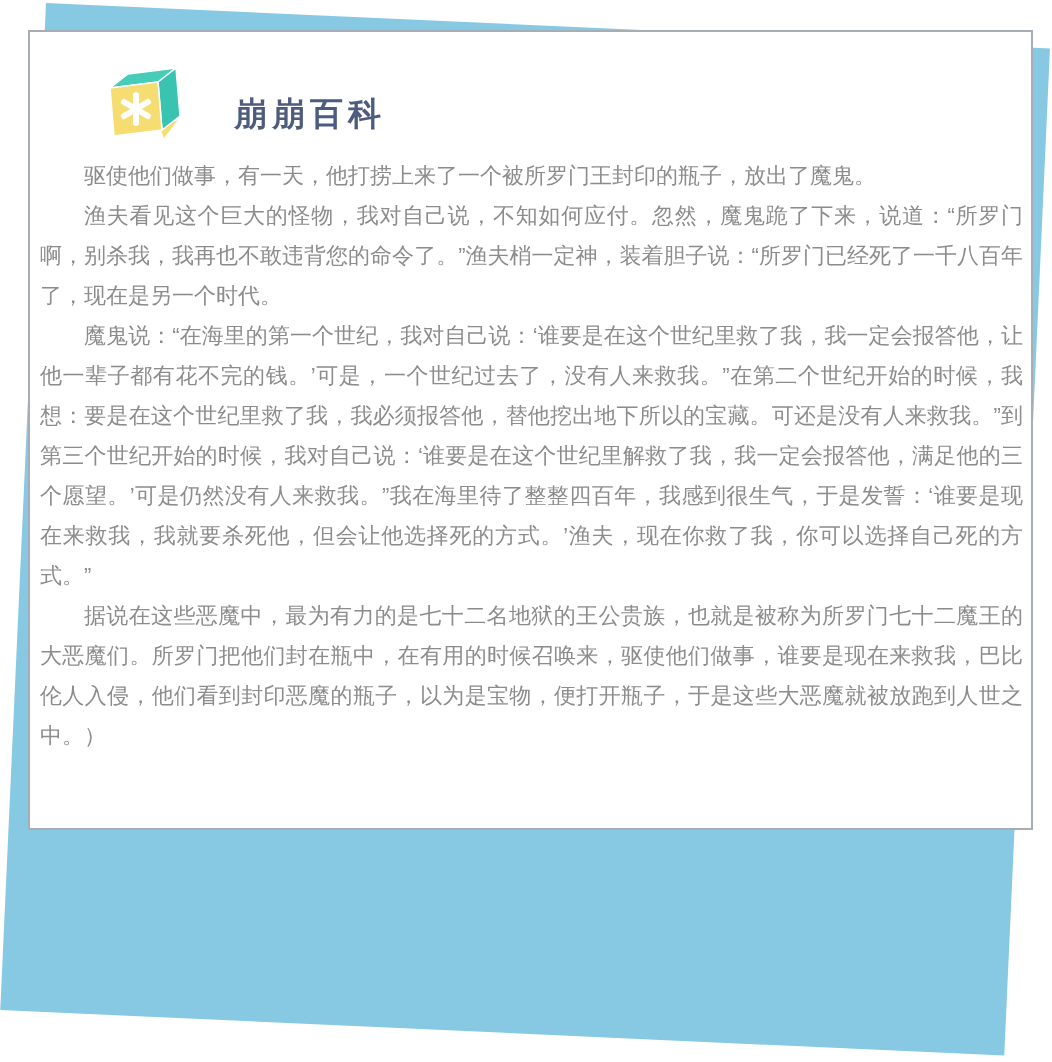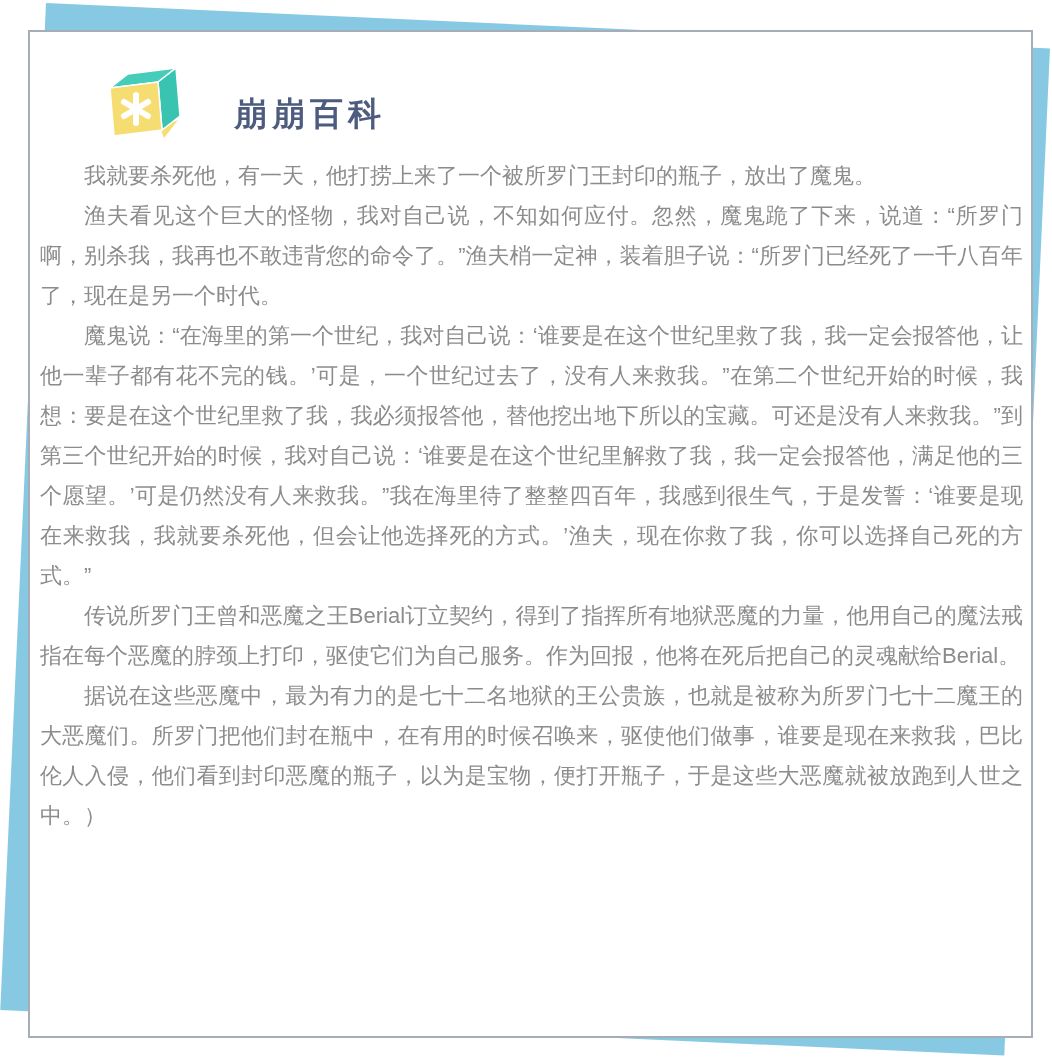--- a/index.html
+++ b/index.html
@@ -26,21 +26,21 @@
     background: #87C8E3;
     transform: rotate(2.6deg);
     transform-origin: top left;
     z-index: 0;
   }
   .card {
     position: absolute;
     left: 28px;
     top: 30px;
     width: 1005px;
-    height: 1008px;
+    height: 800px;
     box-sizing: border-box;
     background: #ffffff;
     border: 2px solid #A6ADB6;
     z-index: 1;
   }
   .cube-icon {
     position: absolute;
     left: 70px;
     top: 26px;
     width: 80px;
@@ -94,21 +94,20 @@
       <g stroke="#ffffff" stroke-width="6" stroke-linecap="round">
         <line x1="36" y1="37" x2="36" y2="65"></line>
         <line x1="24" y1="44" x2="48" y2="58"></line>
         <line x1="48" y1="44" x2="24" y2="58"></line>
       </g>
     </svg>
 
     <div class="page-title">崩崩百科</div>
 
     <div class="article">
-      <p>我就要杀死他，有一天，他打捞上来了一个被所罗门王封印的瓶子，放出了魔鬼。</p>
+      <p>驱使他们做事，有一天，他打捞上来了一个被所罗门王封印的瓶子，放出了魔鬼。</p>
       <p>渔夫看见这个巨大的怪物，我对自己说，不知如何应付。忽然，魔鬼跪了下来，说道：“所罗门啊，别杀我，我再也不敢违背您的命令了。”渔夫梢一定神，装着胆子说：“所罗门已经死了一千八百年了，现在是另一个时代。</p>
       <p>魔鬼说：“在海里的第一个世纪，我对自己说：‘谁要是在这个世纪里救了我，我一定会报答他，让他一辈子都有花不完的钱。’可是，一个世纪过去了，没有人来救我。”在第二个世纪开始的时候，我想：要是在这个世纪里救了我，我必须报答他，替他挖出地下所以的宝藏。可还是没有人来救我。”到第三个世纪开始的时候，我对自己说：‘谁要是在这个世纪里解救了我，我一定会报答他，满足他的三个愿望。’可是仍然没有人来救我。”我在海里待了整整四百年，我感到很生气，于是发誓：‘谁要是现在来救我，我就要杀死他，但会让他选择死的方式。’渔夫，现在你救了我，你可以选择自己死的方式。”</p>
-      <p>传说所罗门王曾和恶魔之王Berial订立契约，得到了指挥所有地狱恶魔的力量，他用自己的魔法戒指在每个恶魔的脖颈上打印，驱使它们为自己服务。作为回报，他将在死后把自己的灵魂献给Berial。</p>
       <p>据说在这些恶魔中，最为有力的是七十二名地狱的王公贵族，也就是被称为所罗门七十二魔王的大恶魔们。所罗门把他们封在瓶中，在有用的时候召唤来，驱使他们做事，谁要是现在来救我，巴比伦人入侵，他们看到封印恶魔的瓶子，以为是宝物，便打开瓶子，于是这些大恶魔就被放跑到人世之中。）</p>
     </div>
 
   </div>
 </div>
 
 </body></html>

